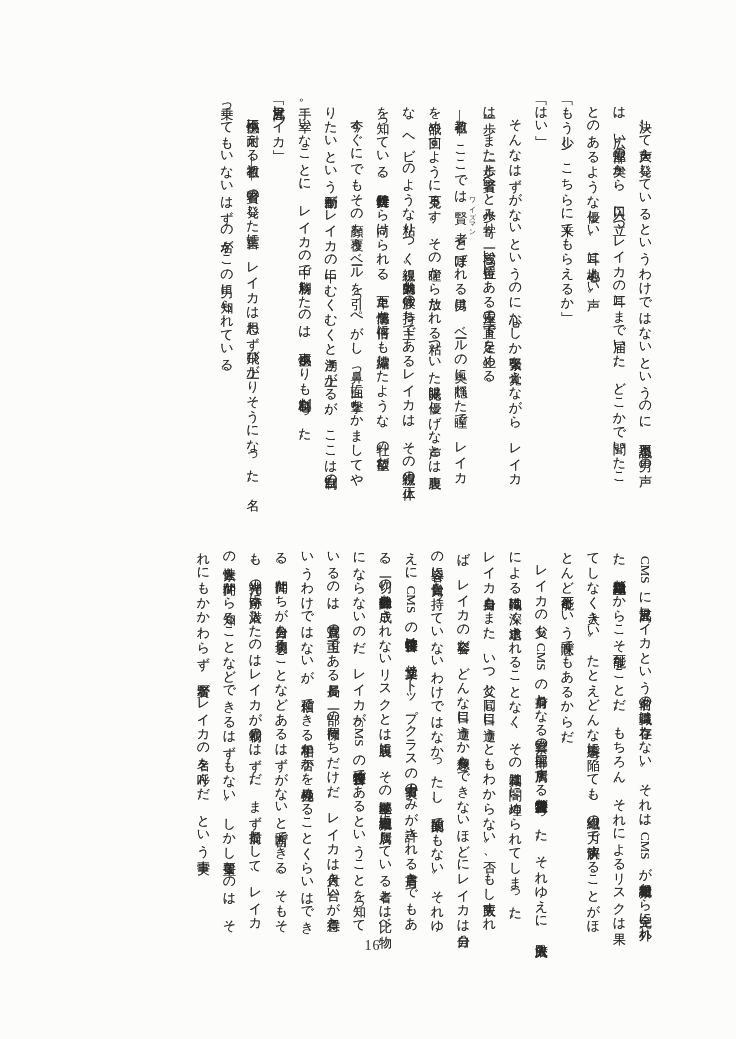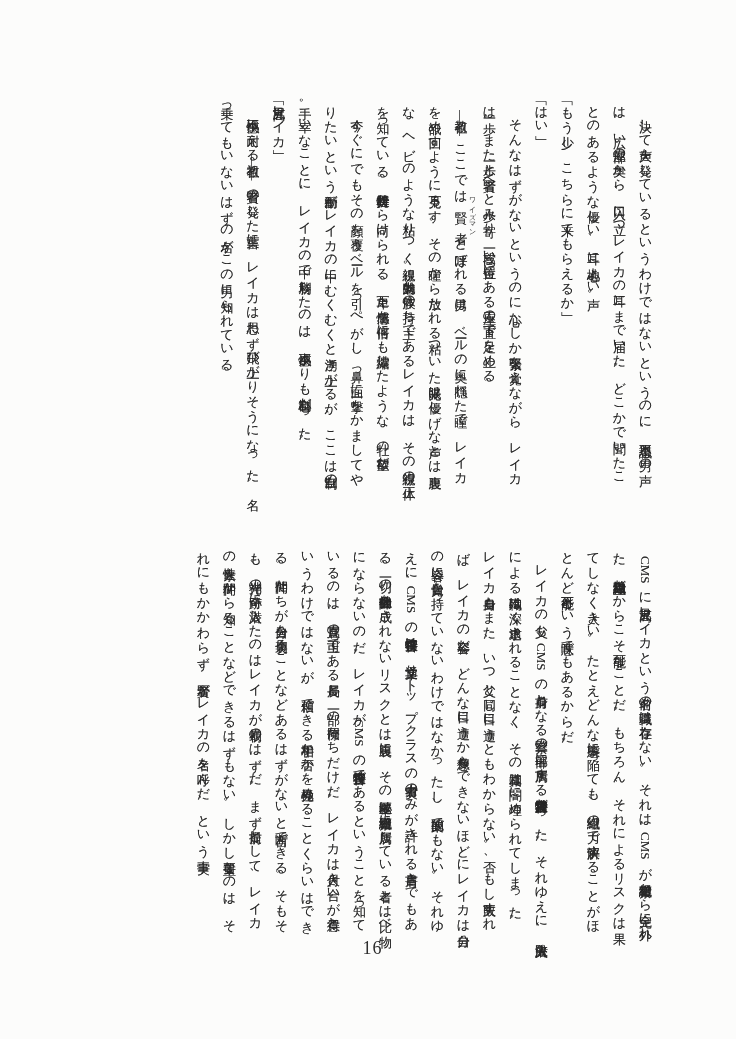--- a/index.html
+++ b/index.html
@@ -37,21 +37,21 @@
     line-height: 1;
     text-shadow: none;
     color: #3a3a3a;
   }
   .page-number {
     position: absolute;
     left: 9px;
     right: 0;
     top: 938px;
     text-align: center;
-    font-size: 18px;
+    font-size: 14px;
     letter-spacing: 1px;
     color: #2e2e2e;
   }
 </style>
 </head>
 <body>
 
 <div class="page">
 
   <section class="text-block block-top">

